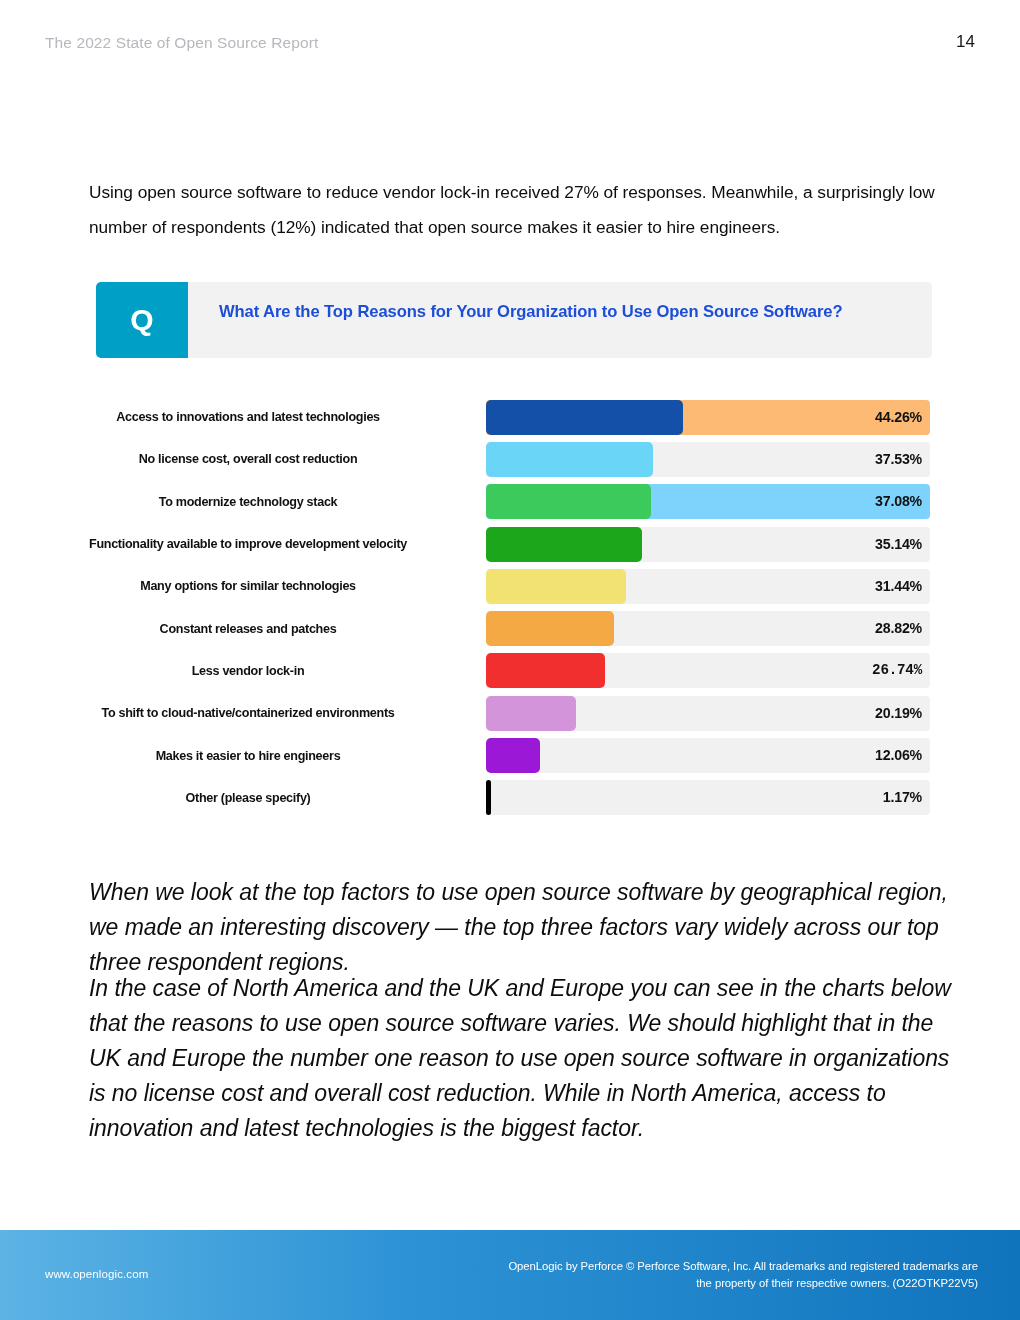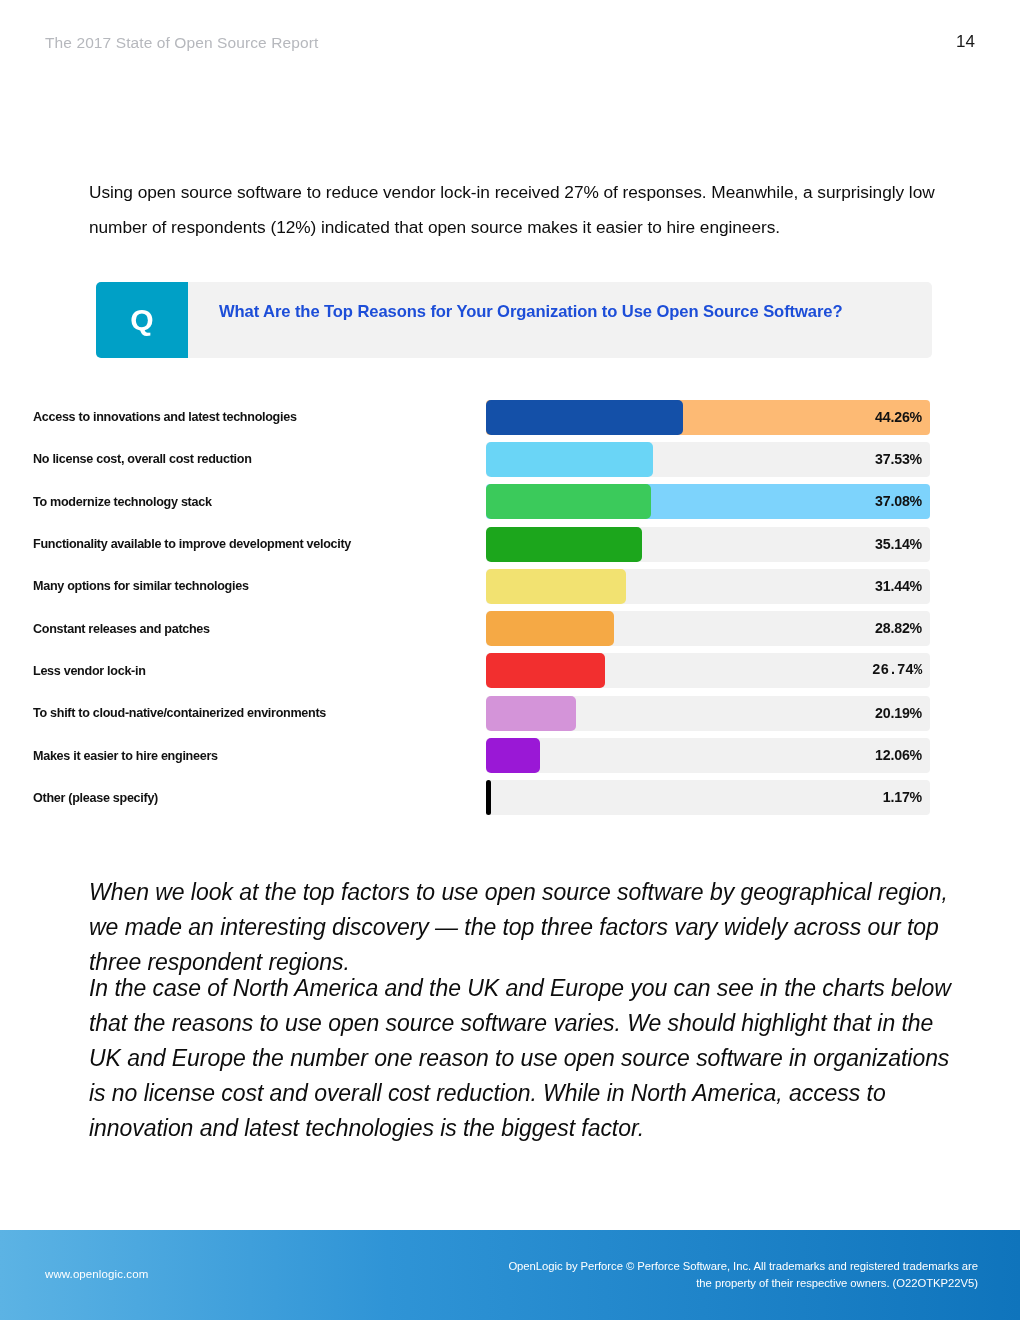--- a/index.html
+++ b/index.html
@@ -103,21 +103,21 @@
   .chart-row {
     position: relative;
     height: 42.3px;
     display: flex;
     align-items: center;
   }
   .row-label {
     position: absolute;
     right: 557px;
     width: 430px;
-    text-align: left;
+    text-align: center;
     font-size: 12.6px;
     font-weight: 700;
     color: #111111;
     letter-spacing: -0.3px;
     white-space: nowrap;
   }
   .row-track {
     position: absolute;
     left: 486px;
     width: 444px;
@@ -185,21 +185,21 @@
     line-height: 17px;
     color: #ffffff;
     letter-spacing: -0.05px;
     margin-left: 6px;
   }
 </style>
 </head>
 <body>
 
 <div class="page-header">
-  <div class="running-title">The 2017 State of Open Source Report</div>
+  <div class="running-title">The 2022 State of Open Source Report</div>
   <div class="page-number">14</div>
 </div>
 
 <p class="intro-para">Using open source software to reduce vendor lock-in received 27% of responses. Meanwhile, a surprisingly low number of respondents (12%) indicated that open source makes it easier to hire engineers.</p>
 
 <div class="question-banner">
   <div class="q-badge">
     <span class="q-badge-letter">Q</span>
   </div>
   <div class="q-text">What Are the Top Reasons for Your Organization to Use Open Source Software?</div>

